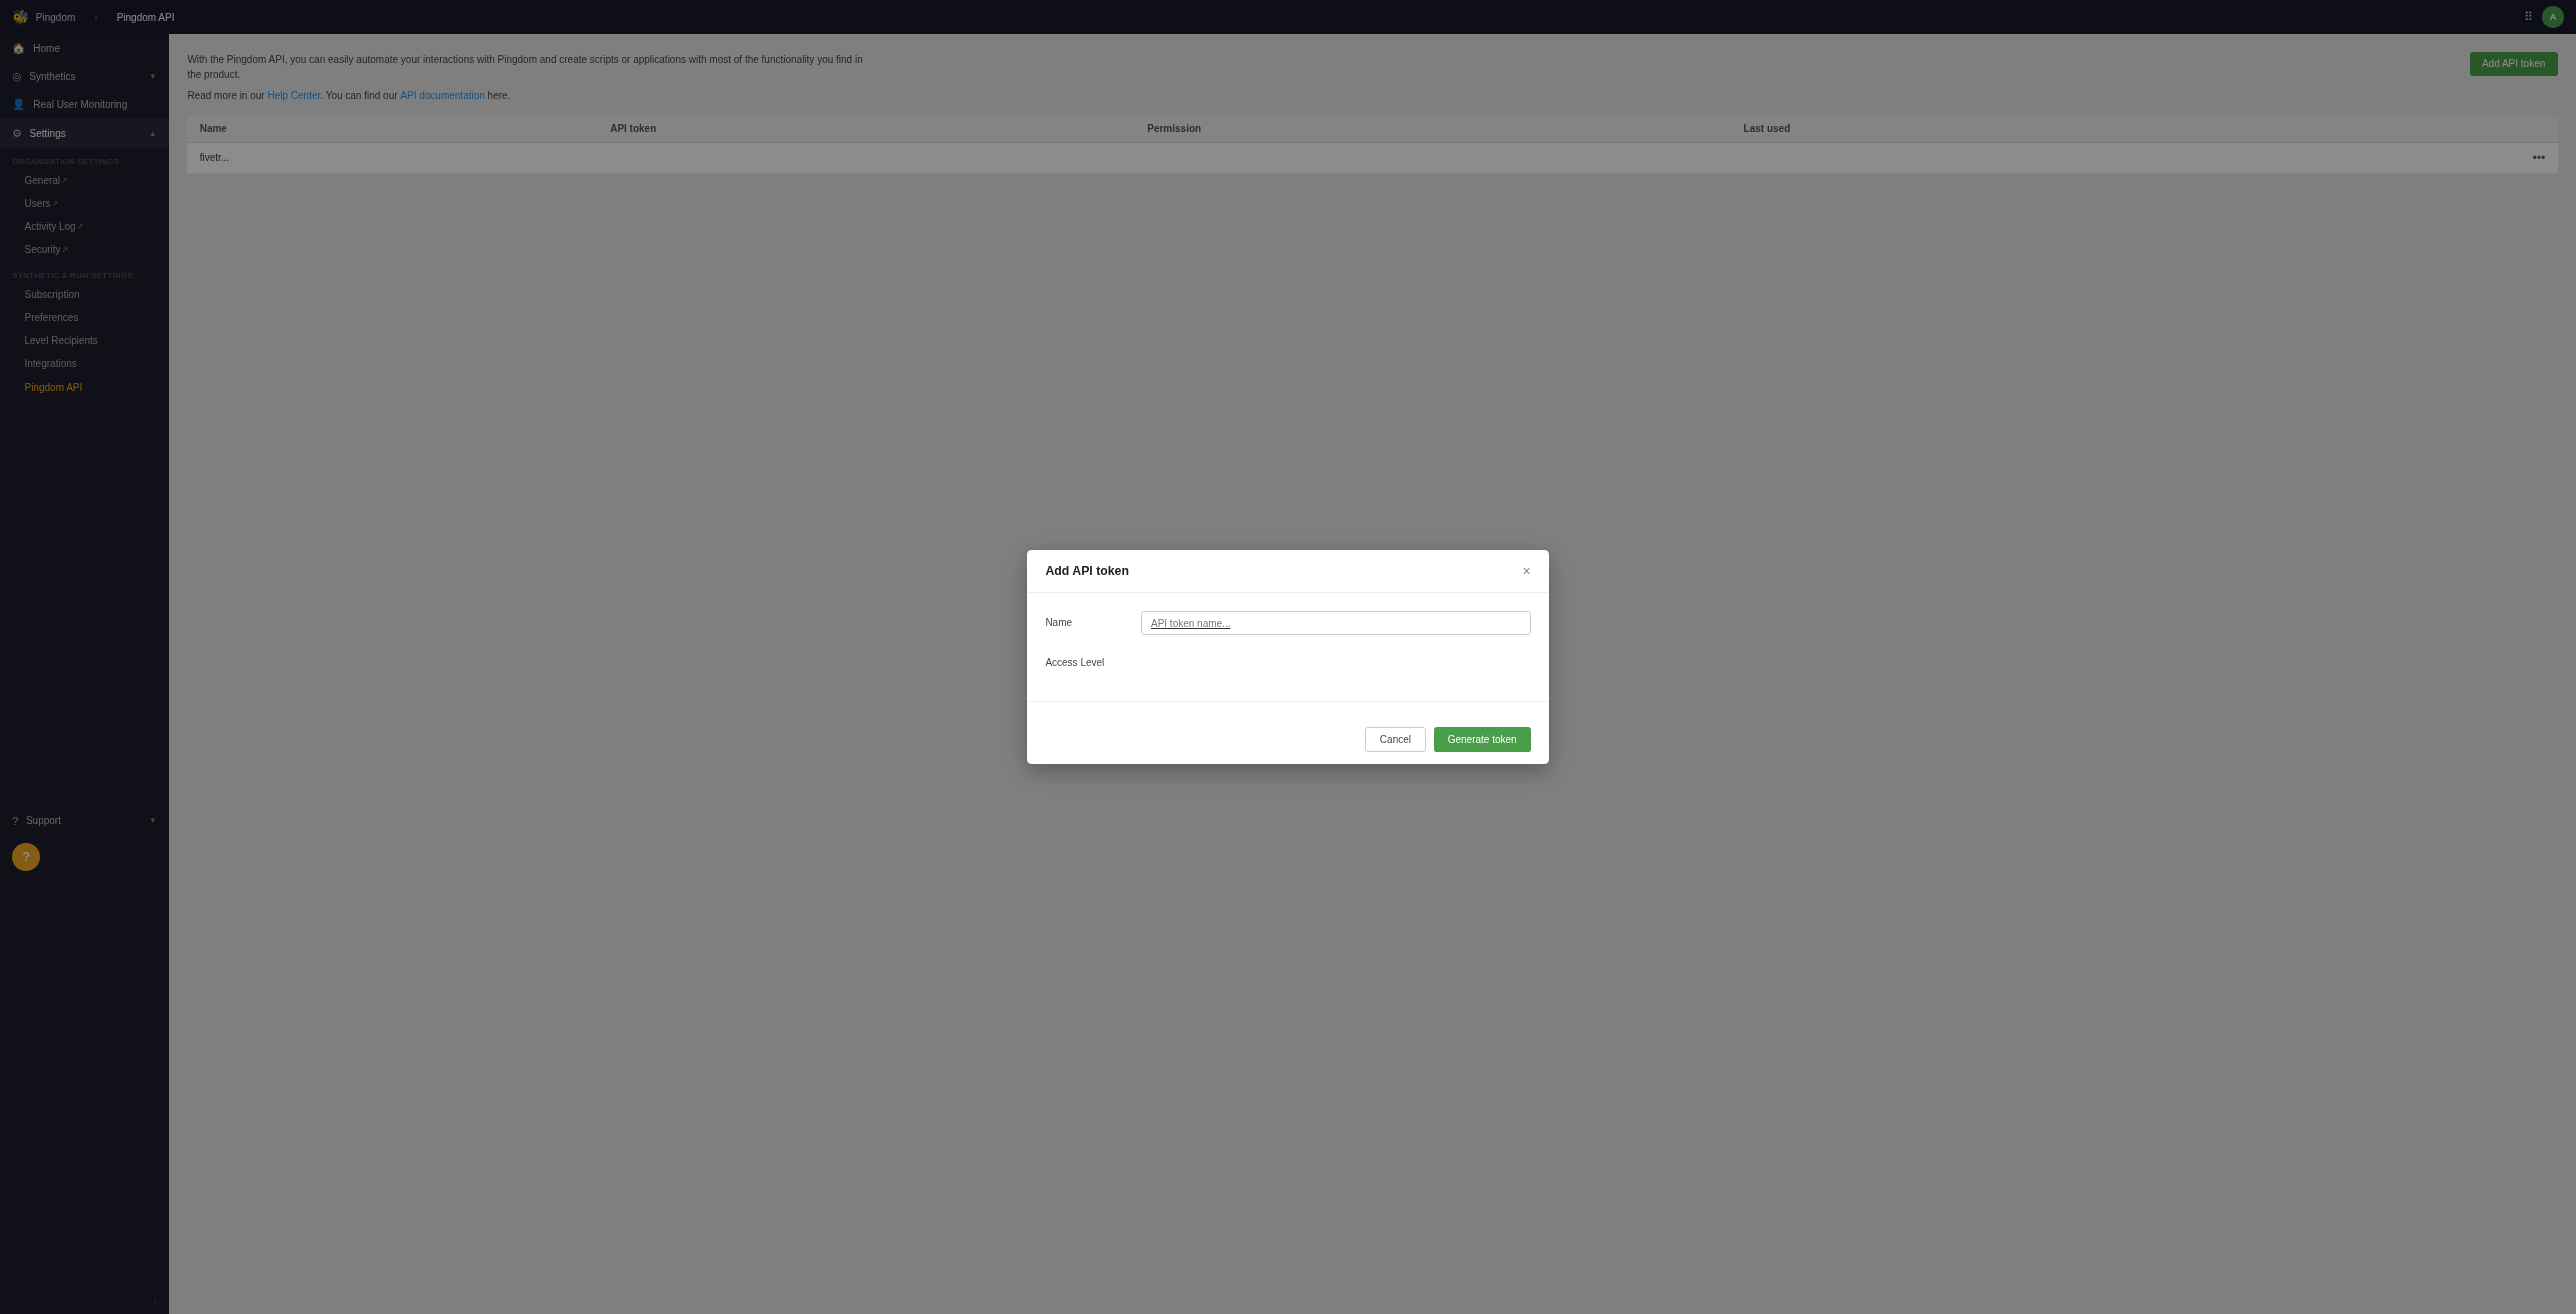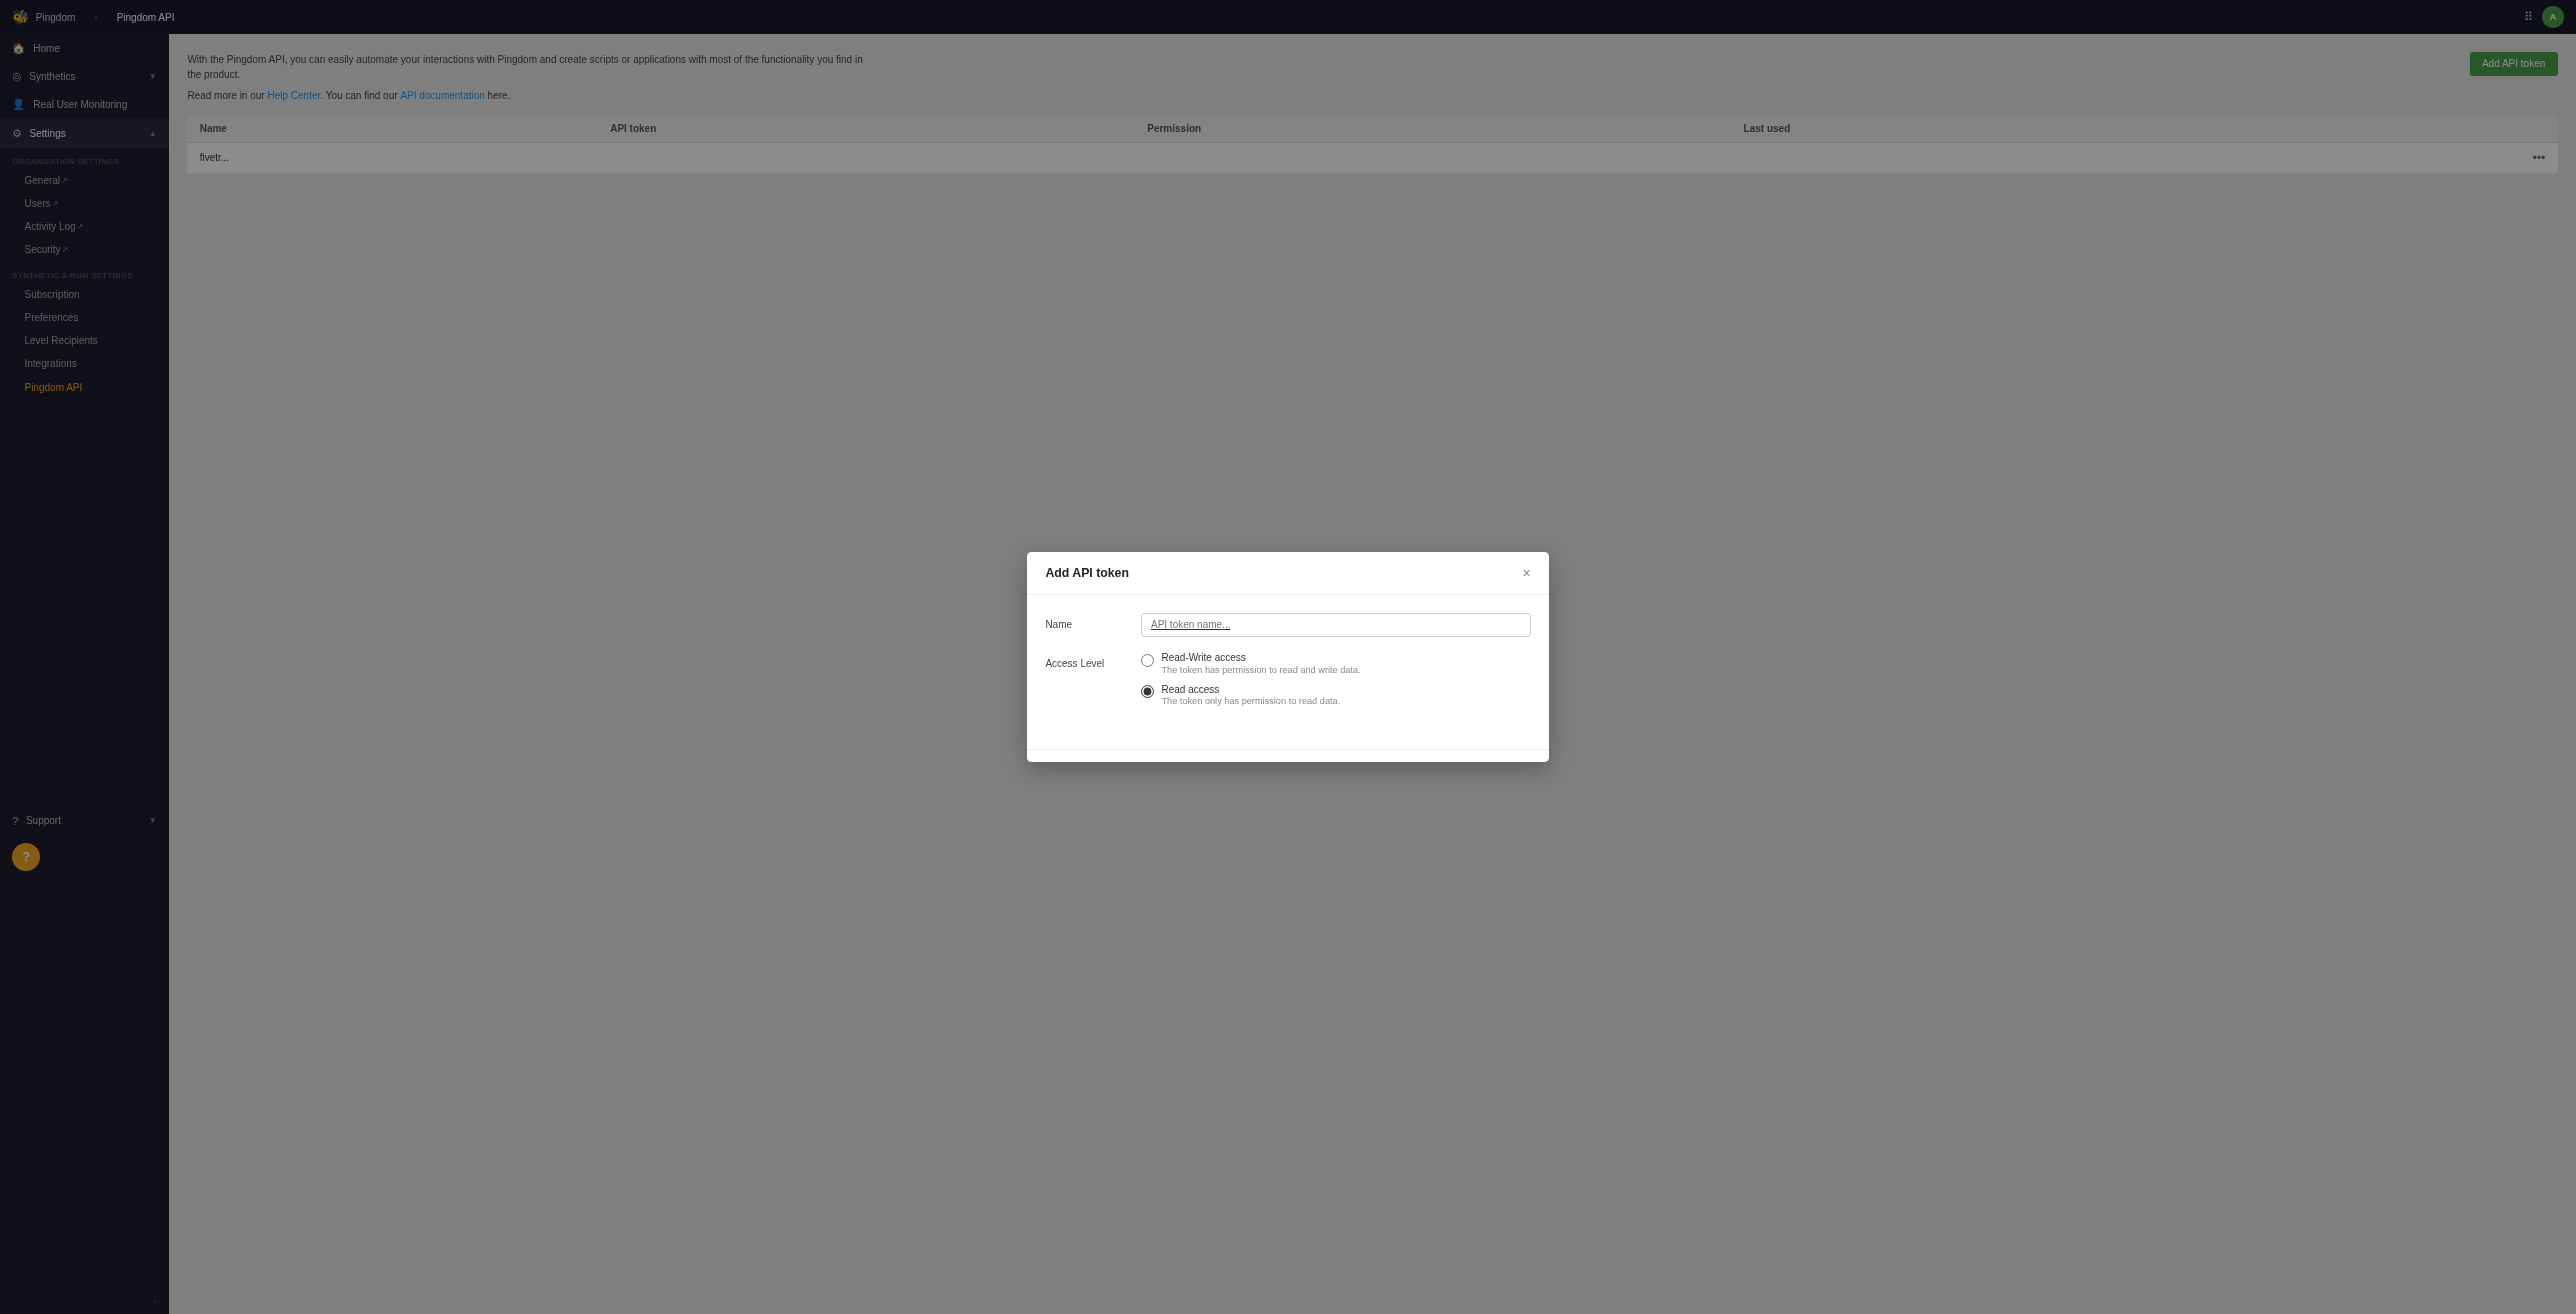--- a/index.html
+++ b/index.html
@@ -435,36 +435,22 @@
     </div>
     <div class="modal-body">
 
       <div class="form-row">
         <label class="form-label">Name</label>
         <input type="text" class="form-input" placeholder="API token name..." style="">
       </div>
 
       <div class="form-row">
         <label class="form-label">Access Level</label>
-        <div class="radio-group">
-
-          <div class="radio-option">
-            <input type="radio" name="access" value="read-write" style="">
-            <div>
-              <div class="radio-text-title">Read-Write access</div>
-              <div class="radio-text-desc">The token has permission to read and write data.</div>
-            </div>
-          </div>
-
-          <div class="radio-option">
-            <input type="radio" name="access" value="read-only" checked="" style="">
-            <div>
-              <div class="radio-text-title">Read access</div>
-              <div class="radio-text-desc">The token only has permission to read data.</div>
-            </div>
-          </div>
-        </div>
       </div>
     </div>
     <div class="modal-divider"></div>
+    <div class="modal-footer">
+      <button class="btn-cancel">Cancel</button>
+      <button class="btn-generate">Generate token</button>
+    </div>
   </div>
 </div>
 
 
 </body></html>

